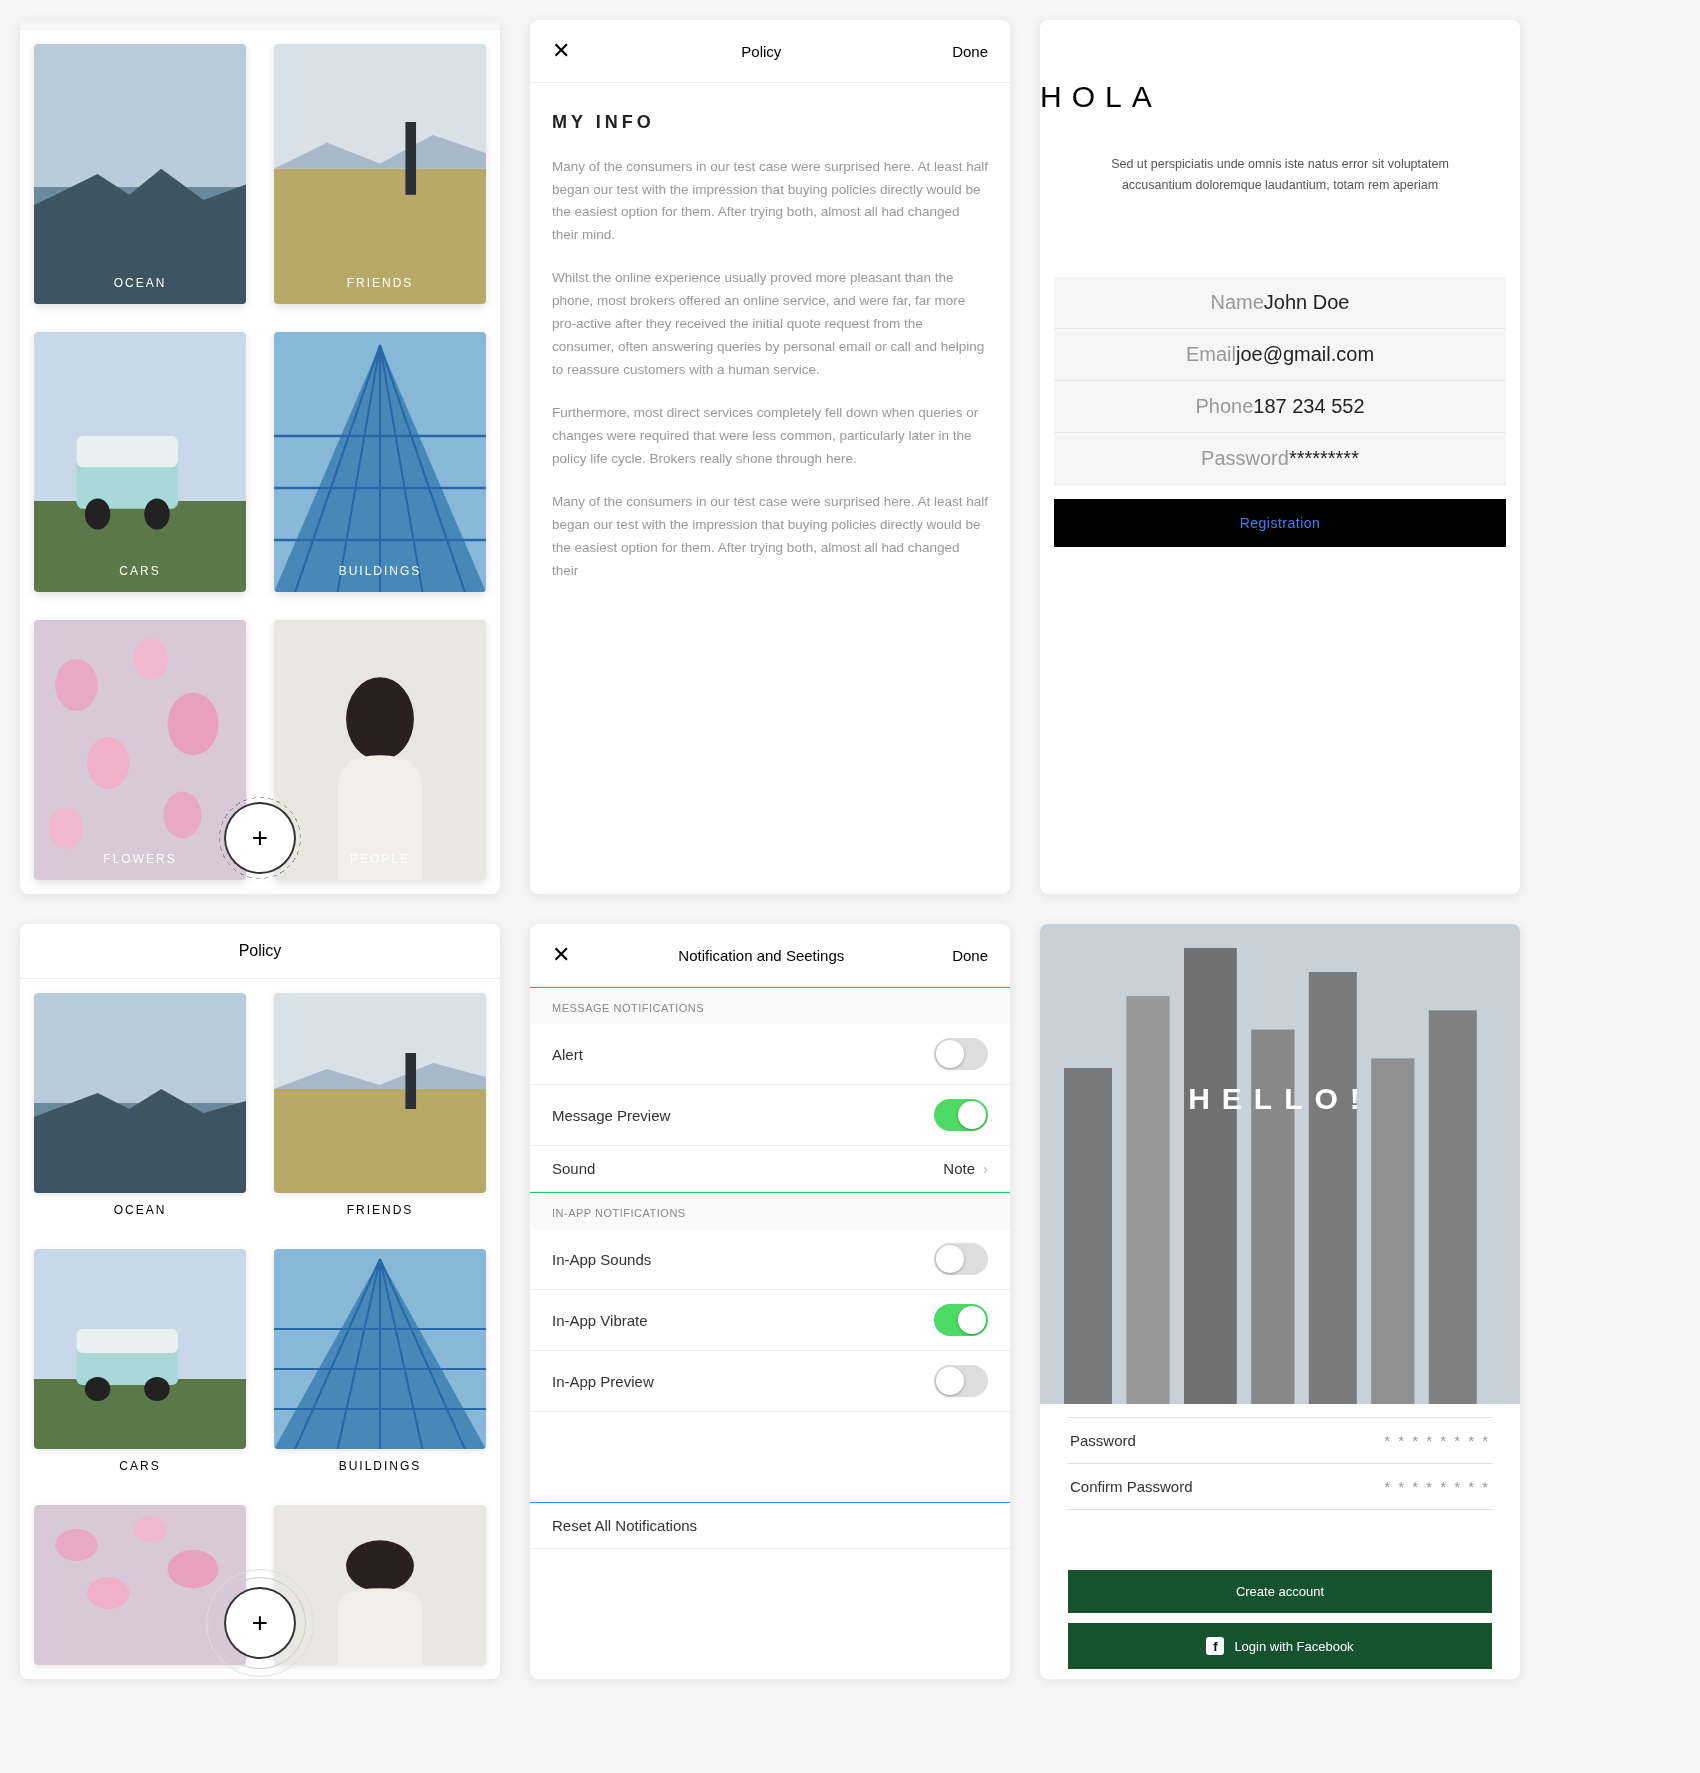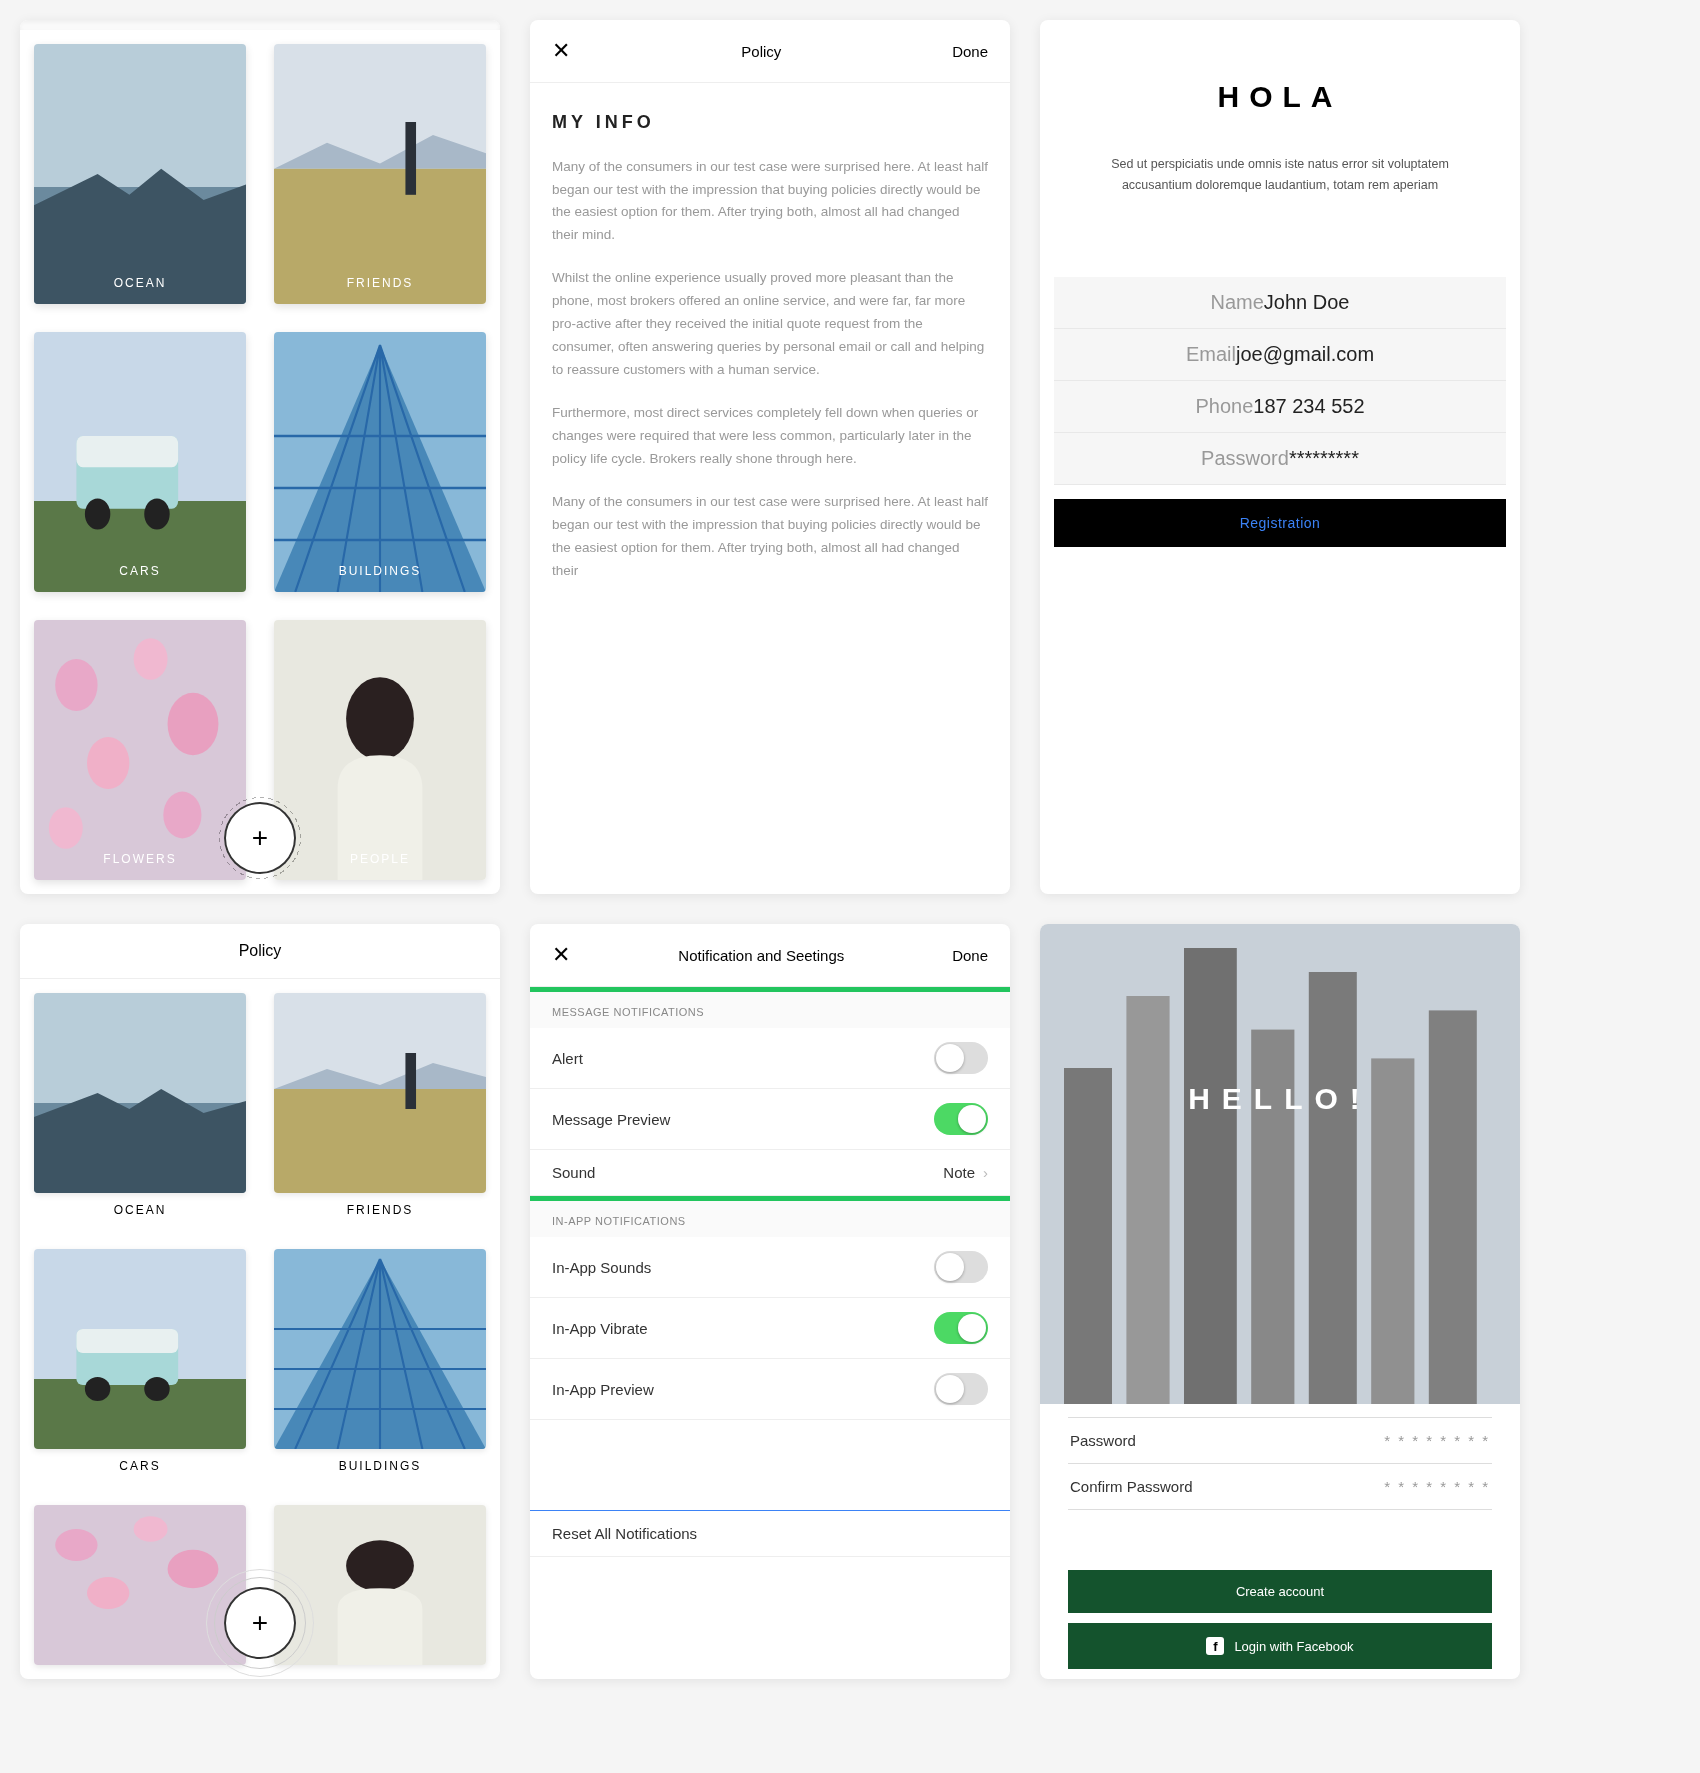--- a/index.html
+++ b/index.html
@@ -15,28 +15,28 @@
 .fab.dots::before{content:"";position:absolute;inset:-16px;border-radius:50%;background:radial-gradient(circle,transparent 40px,rgba(0,0,0,.3) 40px,rgba(0,0,0,.3) 41px,transparent 41px);-webkit-mask:repeating-conic-gradient(#000 0 6deg,transparent 6deg 12deg)}
 .fab.ring::before{content:"";position:absolute;inset:-10px;border:1px solid #ccc;border-radius:50%}
 .fab.ring::after{content:"";position:absolute;inset:-18px;border:1px solid #ddd;border-radius:50%}
 .hdr{display:flex;align-items:center;justify-content:space-between;padding:18px 22px;border-bottom:1px solid #eee}
 .hdr .x{font-size:22px;cursor:pointer}
 .hdr .ttl{font-size:15px;font-weight:500}
 .hdr .done{font-size:15px}
 .body{padding:24px 22px;color:#999;font-size:13.5px;line-height:1.7}
 .body h2{color:#222;font-size:18px;letter-spacing:4px;font-weight:700;margin-bottom:18px}
 .body p{margin-bottom:20px}
-.sect{padding:14px 22px 10px;font-size:11px;letter-spacing:.5px;color:#888;font-weight:500;background:#fafafa;border-top:5px solid #22c55e}
+.sect{padding:14px 22px 10px;font-size:11px;letter-spacing:.5px;color:#888;font-weight:500;background:#fafafa;border-top:1px solid #22c55e}
 .row{display:flex;align-items:center;justify-content:space-between;padding:14px 22px;border-bottom:1px solid #eee;font-size:15px;color:#333}
 .tog{width:54px;height:32px;border-radius:16px;position:relative;cursor:pointer}
 .tog::after{content:"";position:absolute;top:2px;width:28px;height:28px;background:#fff;border-radius:50%;box-shadow:0 1px 3px rgba(0,0,0,.3)}
 .tog.off{background:#ddd}.tog.off::after{left:2px}
 .tog.on{background:#4cd964}.tog.on::after{right:2px}
 .chev{color:#bbb;margin-left:8px}
-.big-title{text-align:center;font-size:30px;letter-spacing:10px;font-weight:700;padding:60px 0 40px}
+.big-title{font-size:30px;letter-spacing:10px;font-weight:400;padding:60px 0 40px}
 .sub{text-align:center;font-size:12.5px;color:#555;padding:0 40px 80px;line-height:1.7}
 .form{background:#f6f6f6;margin:0 14px}
 .frow{display:flex;justify-content:center;padding:14px 16px;border-bottom:1px solid #e8e8e8;font-size:20px}
 .frow .lbl{color:#999}
 .frow .val{color:#222}
 .btn{margin:14px;padding:16px;background:#000;color:#3b82f6;text-align:center;font-size:14px;letter-spacing:.5px;cursor:pointer}
 .hero{height:350px;position:relative;display:flex;align-items:center;justify-content:center}
 .hero svg{position:absolute;inset:0}
 .hero-txt{position:relative;color:#fff;font-size:30px;letter-spacing:12px;font-weight:700}
 .pills{display:flex;gap:12px;justify-content:center;padding:30px 0}

